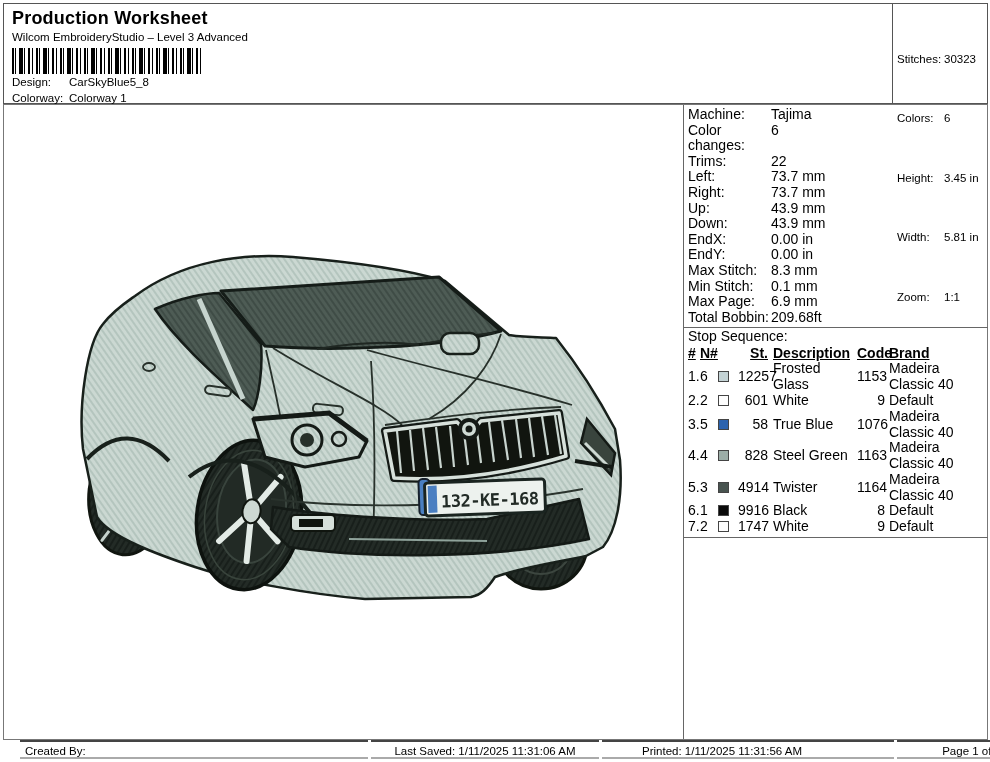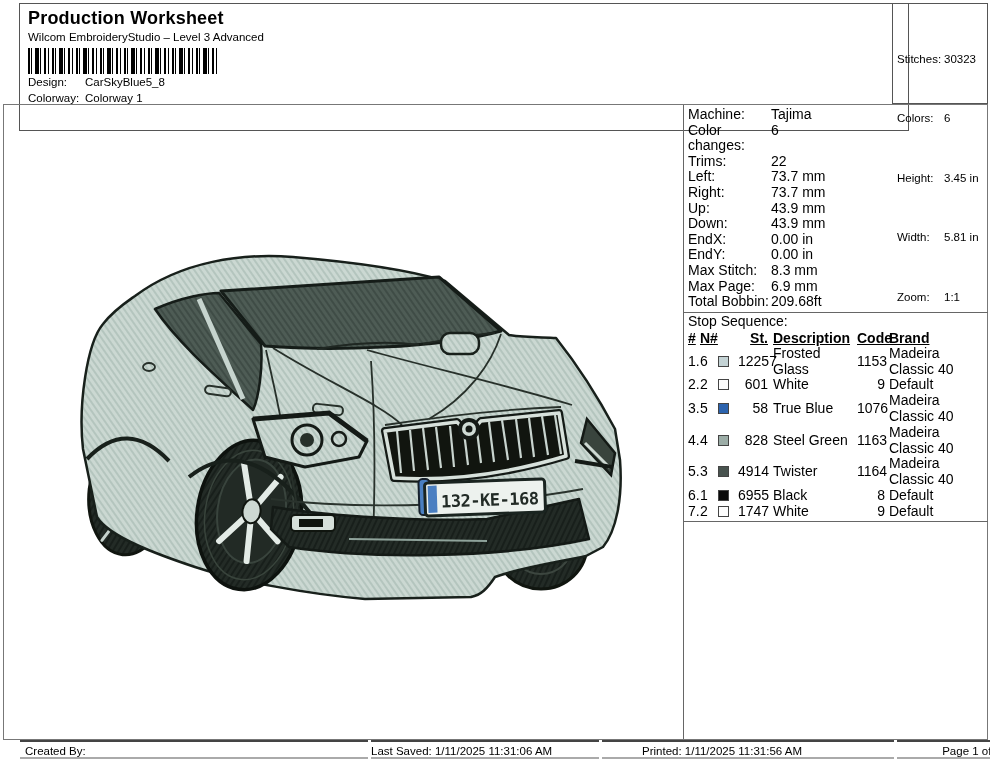--- a/index.html
+++ b/index.html
@@ -3,21 +3,21 @@
 <meta charset="utf-8">
 <style>
   * { margin:0; padding:0; box-sizing:border-box; }
   html,body { background:#e8e8e8; }
   .page {
     position:relative; width:990px; height:762px; background:#fff;
     font-family:"Liberation Sans", sans-serif; color:#000; overflow:hidden;
   }
   
   .header-box {
-    position:absolute; left:19px; top:3px; width:890px; height:128px;
+    position:absolute; left:3px; top:3px; width:890px; height:101px;
     border:1px solid #555; padding:4px 8px;
   }
   .title { font-size:18px; font-weight:bold; line-height:20px; letter-spacing:.2px; }
   .subtitle { font-size:11.5px; line-height:15px; margin-top:2px; }
   .barcode {
     width:190px; height:26px; margin-top:3px; background:#fff;
     background-image:repeating-linear-gradient(90deg,
       #000 0 2px, #fff 2px 3px, #000 3px 4px, #fff 4px 7px,
       #000 7px 11px, #fff 11px 12px, #000 12px 13px, #fff 13px 16px,
       #000 16px 18px, #fff 18px 20px, #000 20px 21px, #fff 21px 24px);
@@ -50,21 +50,21 @@
   .seq-grid { display:grid; grid-template-columns:12px 18px 20px 30px 5px 84px 28px 4px 1fr; align-items:center; }
   .seq-head { line-height:16px; font-weight:bold; margin-top:1px; }
   .seq-head span { text-decoration:underline; }
   .seq-row { line-height:15.8px; }
   .tr { text-align:right; }
   .swatch { display:inline-block; width:11px; height:11px; border:1px solid #444; vertical-align:-1px; }
   
   .footer { position:absolute; left:20px; top:740px; width:985px; height:19px; display:flex; font-size:11.5px; }
   .fcell { border-top:2px solid #444; border-bottom:2px solid #aaa; padding-top:2px; line-height:14px; }
   .fc1 { width:348px; padding-left:5px; }
-  .fc2 { width:228px; text-align:left; margin-left:3px; }
+  .fc2 { width:228px; text-align:center; margin-left:3px; }
   .fc3 { width:292px; padding-left:40px; margin-left:3px; }
   .fc4 { flex:1; text-align:right; padding-right:4px; margin-left:3px; }
 </style>
 </head>
 <body>
 
 <div class="page">
 
   <div class="header-box">
     <div class="title">Production Worksheet</div>
@@ -291,20 +291,24 @@
           <div class="info-row">
             <span class="info-label">EndY:</span>
             <span>0.00 in</span>
           </div>
 
           <div class="info-row">
             <span class="info-label">Max Stitch:</span>
             <span>8.3 mm</span>
           </div>
 
+          <div class="info-row">
+            <span class="info-label">Min Stitch:</span>
+            <span>0.1 mm</span>
+          </div>
 
           <div class="info-row">
             <span class="info-label">Max Page:</span>
             <span>6.9 mm</span>
           </div>
 
           <div class="info-row">
             <span class="info-label">Total Bobbin:</span>
             <span>209.68ft</span>
           </div>
@@ -383,21 +387,21 @@
               <span>Twister</span>
               <span class="tr">1164</span>
               <span></span>
               <span>Madeira Classic 40</span>
             </div>
 
             <div class="seq-grid seq-row">
               <span>6.</span>
               <span>1</span>
               <span><span class="swatch" style="background: rgb(10, 10, 10);"></span></span>
-              <span class="tr">6955</span>
+              <span class="tr">9916</span>
               <span></span>
               <span>Black</span>
               <span class="tr">8</span>
               <span></span>
               <span>Default</span>
             </div>
 
             <div class="seq-grid seq-row">
               <span>7.</span>
               <span>2</span>

